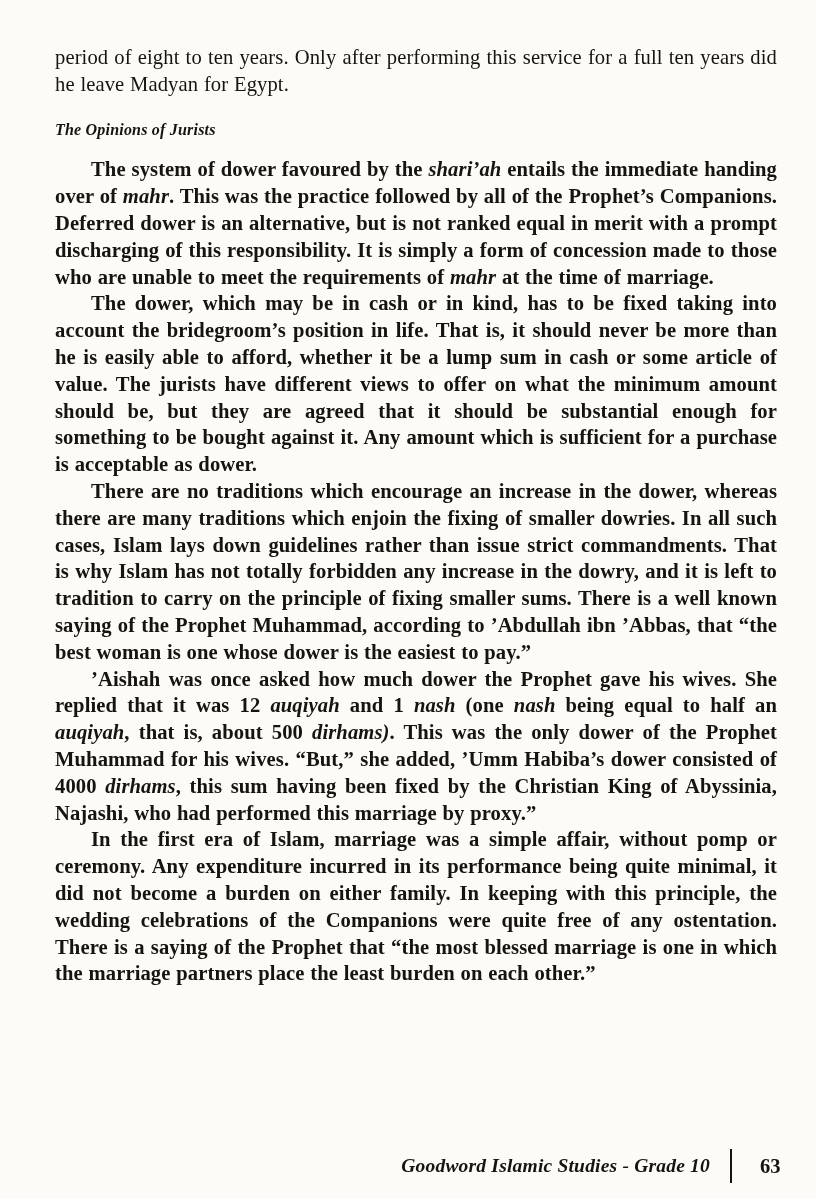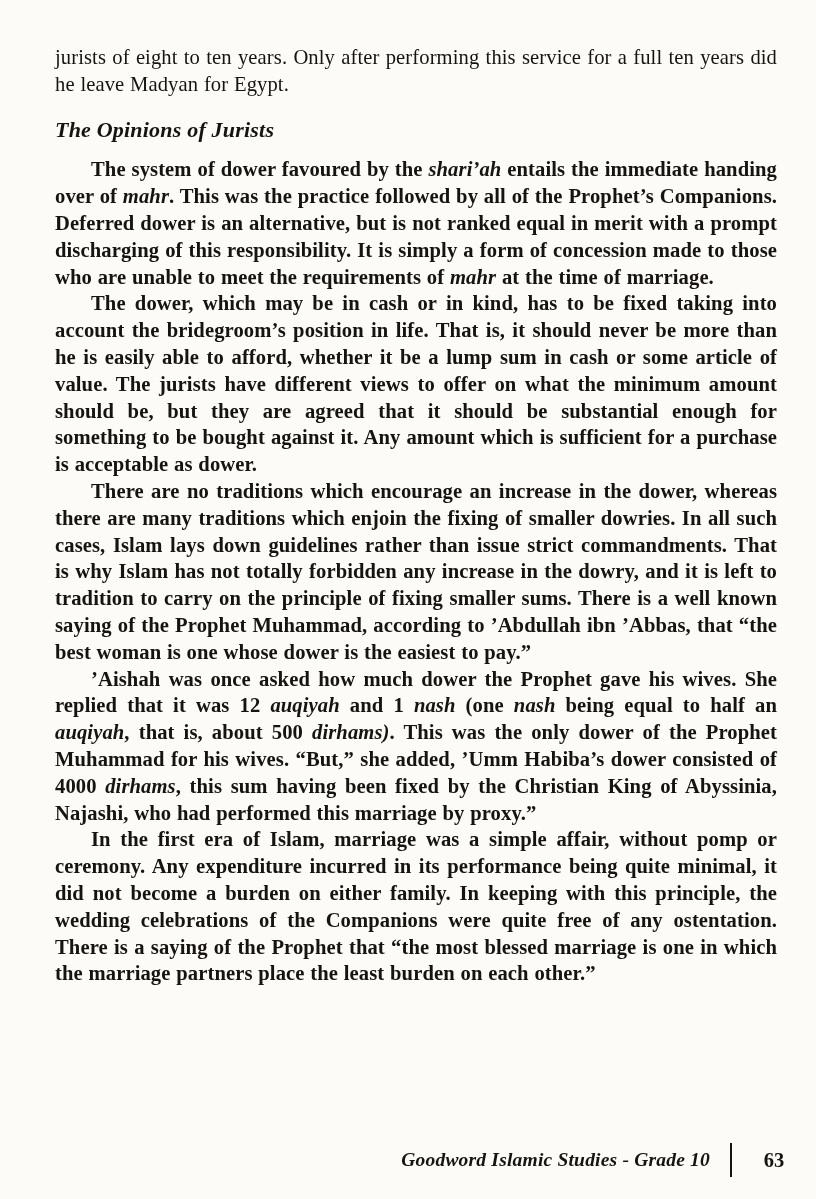--- a/index.html
+++ b/index.html
@@ -28,35 +28,34 @@
     text-align: justify;
   }
   .para {
     margin: 0;
     letter-spacing: 0.1px;
     word-spacing: 0.5px;
   }
   .para.indent { text-indent: 36px; font-weight: bold; }
   .para em { font-style: italic; }
   .heading {
-    font-size: 22px;
+    font-size: 16px;
     font-weight: bold;
     font-style: italic;
     text-align: left;
     margin: 19px 0 13px 0;
     letter-spacing: 0.2px;
   }
   .footer {
     position: absolute;
     right: 28px;
-    bottom: 22px;
+    bottom: 16px;
     display: flex;
     align-items: center;
     gap: 20px;
-    text-align: center;
   }
   .footer-title {
     font-style: italic;
     font-weight: bold;
     font-size: 19.5px;
     letter-spacing: 0.2px;
   }
   .footer-divider {
     width: 2px;
     height: 34px;
@@ -67,21 +66,21 @@
     font-weight: bold;
     min-width: 28px;
     margin-left: 8px;
   }
 </style>
 </head>
 <body>
 
 <div class="page">
   <div class="page-body">
-      <p class="para"><span>jurists of eight to ten years. Only after performing this service for a full ten years did he leave Madyan for Egypt.</span></p>
+      <p class="para"><span>period of eight to ten years. Only after performing this service for a full ten years did he leave Madyan for Egypt.</span></p>
       <h2 class="heading">The Opinions of Jurists</h2>
       <p class="para indent"><span>The system of dower favoured by the </span><em>shari’ah</em><span> entails the immediate handing over of </span><em>mahr</em><span>. This was the practice followed by all of the Prophet’s Companions. Deferred dower is an alternative, but is not ranked equal in merit with a prompt discharging of this responsibility. It is simply a form of concession made to those who are unable to meet the requirements of </span><em>mahr</em><span> at the time of marriage.</span></p>
       <p class="para indent"><span>The dower, which may be in cash or in kind, has to be fixed taking into account the bridegroom’s position in life. That is, it should never be more than he is easily able to afford, whether it be a lump sum in cash or some article of value. The jurists have different views to offer on what the minimum amount should be, but they are agreed that it should be substantial enough for something to be bought against it. Any amount which is sufficient for a purchase is acceptable as dower.</span></p>
       <p class="para indent"><span>There are no traditions which encourage an increase in the dower, whereas there are many traditions which enjoin the fixing of smaller dowries. In all such cases, Islam lays down guidelines rather than issue strict commandments. That is why Islam has not totally forbidden any increase in the dowry, and it is left to tradition to carry on the principle of fixing smaller sums. There is a well known saying of the Prophet Muhammad, according to ’Abdullah ibn ’Abbas, that “the best woman is one whose dower is the easiest to pay.”</span></p>
       <p class="para indent"><span>’Aishah was once asked how much dower the Prophet gave his wives. She replied that it was 12 </span><em>auqiyah</em><span> and 1 </span><em>nash</em><span> (one </span><em>nash</em><span> being equal to half an </span><em>auqiyah</em><span>, that is, about 500 </span><em>dirhams)</em><span>. This was the only dower of the Prophet Muhammad for his wives. “But,” she added, ’Umm Habiba’s dower consisted of 4000 </span><em>dirhams</em><span>, this sum having been fixed by the Christian King of Abyssinia, Najashi, who had performed this marriage by proxy.”</span></p>
       <p class="para indent"><span>In the first era of Islam, marriage was a simple affair, without pomp or ceremony. Any expenditure incurred in its performance being quite minimal, it did not become a burden on either family. In keeping with this principle, the wedding celebrations of the Companions were quite free of any ostentation. There is a saying of the Prophet that “the most blessed marriage is one in which the marriage partners place the least burden on each other.”</span></p>
     </div>
 
   <div class="footer">
     <span class="footer-title">Goodword Islamic Studies - Grade 10</span>

